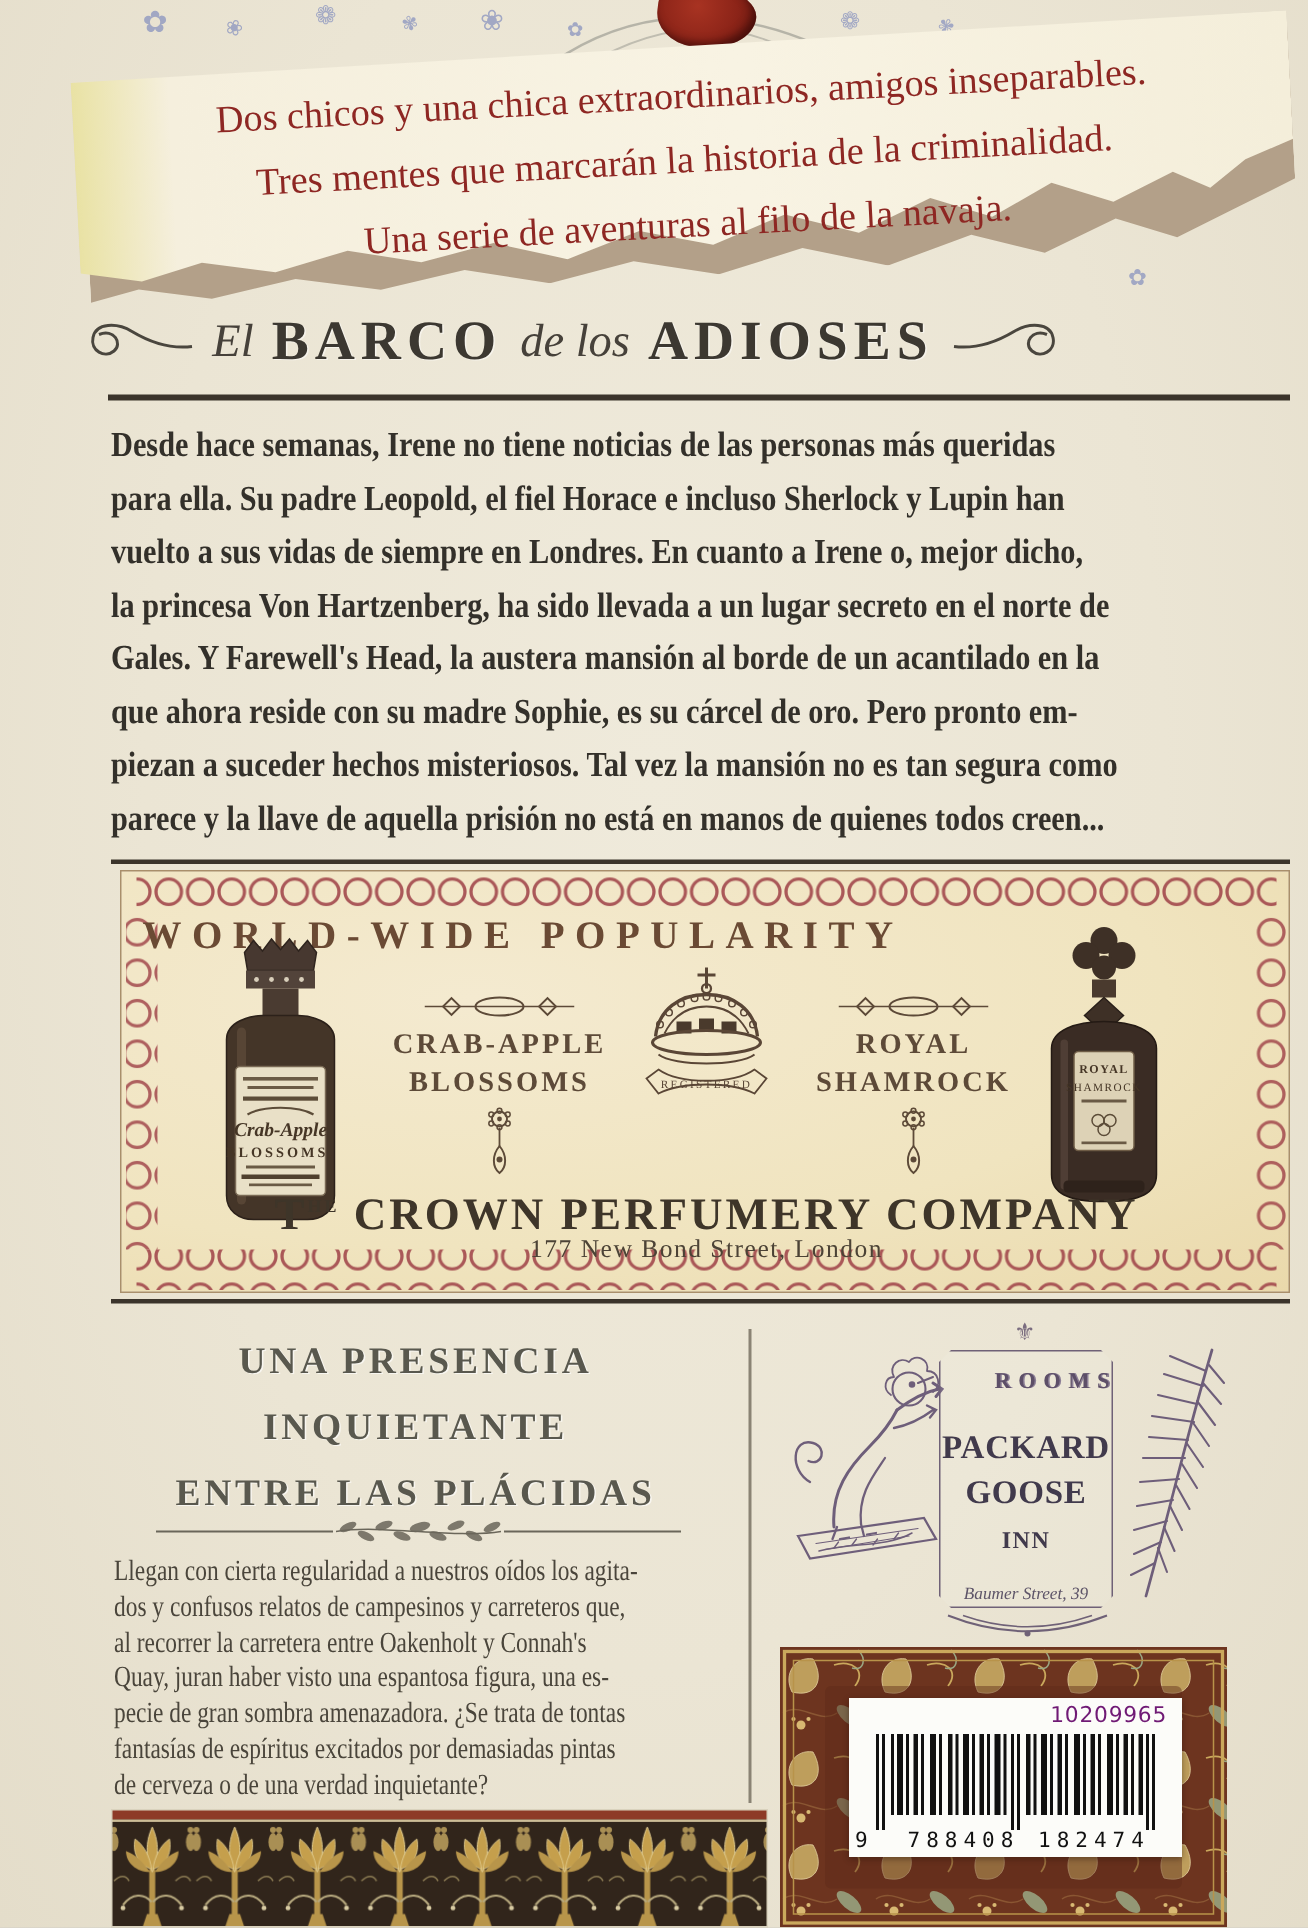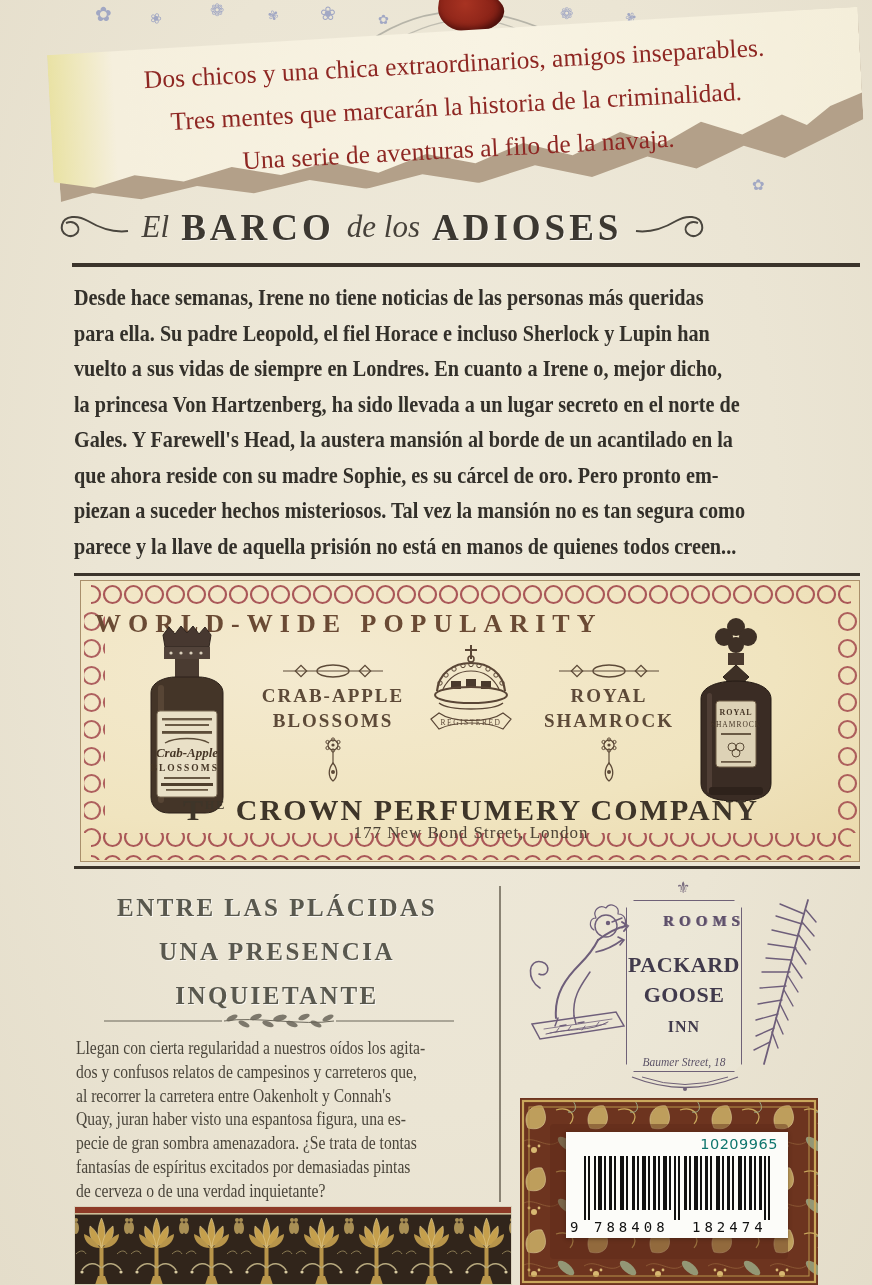--- a/index.html
+++ b/index.html
@@ -56,21 +56,21 @@
   .inn-rooms{margin-top:12px;font-size:15px;font-weight:700;letter-spacing:5px;color:#5d4f68;
     text-shadow:1px 0 0 #8c7f96;padding-left:36px;}
   .inn-name{font-size:22px;font-weight:700;letter-spacing:.5px;line-height:30px;margin-top:20px;}
   .inn-suffix{font-size:16px;letter-spacing:1px;}
   .inn-street{font-size:11.5px;font-style:italic;color:#5d5468;margin-top:14px;}
   .inn-town{font-size:13px;letter-spacing:1.5px;color:#544c60;margin-top:5px;}
   
   .bc-sticker{position:absolute;left:566px;top:1132px;width:222px;height:106px;background:#fcfcf9;
     box-shadow:0 1px 4px rgba(40,20,10,.45);z-index:3;}
   .bc-number{position:absolute;top:4px;right:10px;font-family:"DejaVu Sans","Liberation Sans",sans-serif;
-    font-size:14.5px;color:#0f766e;letter-spacing:.5px;}
+    font-size:14.5px;color:#701a75;letter-spacing:.5px;}
   .bc-digits{position:absolute;bottom:3px;left:0;width:100%;height:16px;
     font-family:"DejaVu Sans Mono","Liberation Mono",monospace;font-size:14px;color:#111;}
   .bc-digits span{position:absolute;letter-spacing:4px;}
   .seal{position:absolute;left:438px;top:-10px;width:66px;height:42px;z-index:2;
     background:radial-gradient(circle at 40% 35%, #a83322 0%, #8c2418 55%, #661710 100%);
     border-radius:46% 54% 58% 42%/40% 46% 60% 54%;transform:rotate(7deg);
     box-shadow:inset -3px -3px 6px rgba(40,5,5,.6);}
 </style>
 </head>
 <body>
@@ -271,22 +271,22 @@
 
     <div class="company">
       <span>T</span><sup>HE</sup><span> CROWN PERFUMERY COMPANY</span>
     </div>
     <div class="address">177 New Bond Street, London</div>
   </div>
 
   <div class="rule" style="left:74px;top:866px;width:786px;height:3px;"></div>
 
   <div class="news-headline">
+    <div>UNA PRESENCIA INQUIETANTE</div>
     <div>ENTRE LAS PLÁCIDAS</div>
-    <div>UNA PRESENCIA INQUIETANTE</div>
   </div>
 
   <svg class="abs" style="left:104px;top:1012px;" width="350" height="18" viewBox="0 0 350 18">
     <line x1="0" y1="9" x2="118" y2="9" stroke="#6a665a" stroke-width="1.2"></line>
     <line x1="232" y1="9" x2="350" y2="9" stroke="#6a665a" stroke-width="1.2"></line>
     <g fill="#6a665a" opacity=".85">
       <ellipse cx="128" cy="6" rx="6" ry="2.6" transform="rotate(-25 128 6)"></ellipse>
       <ellipse cx="140" cy="12" rx="6" ry="2.6" transform="rotate(25 140 12)"></ellipse>
       <ellipse cx="152" cy="5" rx="6" ry="2.6" transform="rotate(-20 152 5)"></ellipse>
       <ellipse cx="164" cy="12" rx="6" ry="2.6" transform="rotate(20 164 12)"></ellipse>
@@ -329,21 +329,21 @@
   </svg>
 
   <span class="sprig" style="left:676px;top:878px;font-size:16px;color:#6f6177;opacity:.9;">⚜</span>
 
   <div class="inn-frame">
     <div class="inn-rooms">ROOMS</div>
     <div class="inn-name">
       <div>PACKARD</div>
       <div><span>GOOSE</span> <span class="inn-suffix">INN</span></div>
     </div>
-    <div class="inn-street">Baumer Street, 18</div>
+    <div class="inn-street">Baumer Street, 39</div>
     <div class="inn-town">·Oakenholt·</div>
   </div>
 
   <svg class="abs" style="left:628px;top:1074px;" width="114" height="24" viewBox="0 0 114 24">
     <path d="M4,3 Q57,24 110,3" fill="none" stroke="#6f6177" stroke-width="1.3"></path>
     <path d="M14,3 Q57,18 100,3" fill="none" stroke="#6f6177" stroke-width="1"></path>
     <circle cx="57" cy="15" r="2" fill="#6f6177"></circle>
   </svg>
 
   <svg class="abs" style="left:746px;top:894px;" width="72" height="176" viewBox="0 0 72 176">
@@ -411,21 +411,21 @@
           <rect x="162" y="0" width="2" height="54"></rect>
         <rect x="167" y="0" width="3" height="54"></rect>
           <rect x="172" y="0" width="2" height="54"></rect>
         <rect x="177" y="0" width="3" height="54"></rect>
         <rect x="182" y="0" width="2" height="64"></rect>
           <rect x="186" y="0" width="2" height="64"></rect>
       </g>
     </svg>
     <div class="bc-digits">
       <span style="left:4px;">9</span>
-      <span style="left:28px;">788408</span>
+      <span style="left:39px;">788408</span>
       <span style="left:126px;">182474</span>
     </div>
   </div>
 
   <svg class="abs" style="left:74px;top:1206px;" width="438" height="79" viewBox="0 0 438 79">
     <defs>
       <pattern id="friezeTile" width="55" height="79" patternUnits="userSpaceOnUse">
         <rect width="55" height="79" fill="#31251b"></rect>
         <rect width="55" height="7" fill="#8d3a27"></rect>
         <rect y="7" width="55" height="1.6" fill="#cdbd97"></rect>

